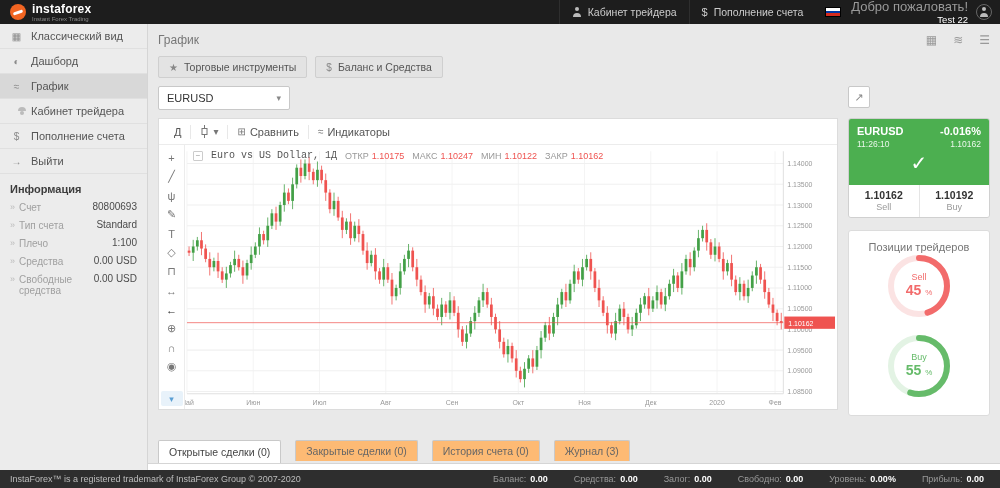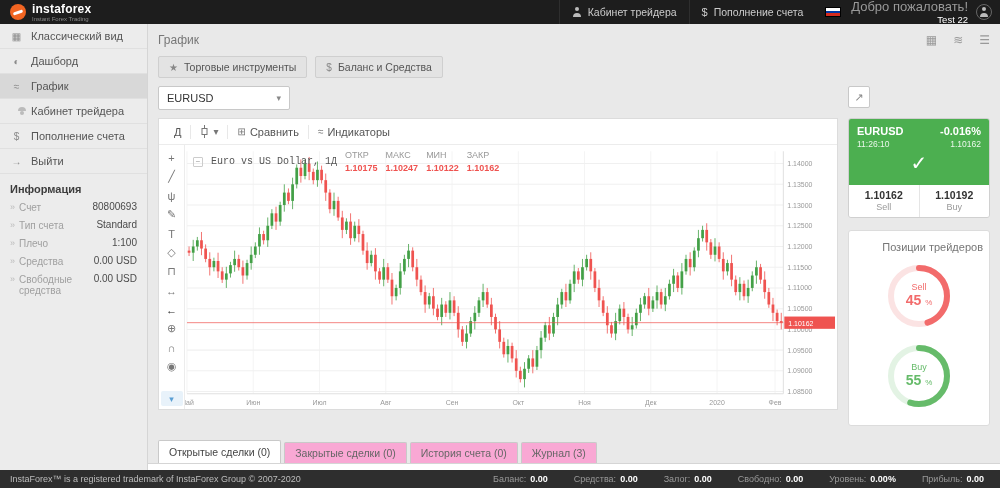--- a/index.html
+++ b/index.html
@@ -76,45 +76,45 @@
   .draw-tool.strong { color:#222; font-weight:bold; }
   .draw-chevron { margin-top:auto; width:22px; height:15px; background:#e8f2fa; color:#5a9fd4; border-radius:2px; display:flex; align-items:center; justify-content:center; font-size:9px; cursor:pointer; }
 
   .chart-area { flex:1; min-width:0; position:relative; }
   #chart-svg { width:100%; height:100%; display:block; }
   .ax { font-size:7px; fill:#999; }
   .axw { font-size:7px; fill:#fff; }
   .chart-legend { position:absolute; top:5px; left:8px; display:flex; gap:8px; align-items:center; font-size:10px; color:#555; }
   .legend-toggle { width:10px; height:10px; border:1px solid #ccc; color:#999; font-size:8px; line-height:8px; text-align:center; border-radius:1px; cursor:pointer; }
   .legend-title { color:#555; font-size:10px;font-family:Liberation Mono, monospace; }
-  .lv { font-size:9px; color:#999; display:flex; gap:3px; align-items:baseline;flex-direction:column; }
-  .lv b { color:#ef5350; font-weight:bold; }
+  .lv { font-size:9px; color:#999; display:flex; gap:3px; align-items:baseline; }
+  .lv b { color:#ef5350; font-weight:normal; }
 
   .main-spacer { flex:1; }
 
-  .tabs-row { display:flex; gap:3px; align-items:flex-end; }
-  .tab { background:#f9a8d4; border:1px solid #c9c9c9; border-bottom:none; border-radius:2px 2px 0 0; color:#666; font-size:10.5px; padding:4px 10px; cursor:pointer; }
+  .tabs-row { display:flex; gap:14px; align-items:flex-start; }
+  .tab { background:#fdba74; border:1px solid #c9c9c9; border-bottom:none; border-radius:2px 2px 0 0; color:#666; font-size:10.5px; padding:4px 10px; cursor:pointer; }
   .tab.active { background:#fff; color:#444; padding:5px 10px; }
   .tab-content { height:7px; background:#fff; margin:0 -10px; border-top:1px solid #d5d5d5; }
 
   
   .expand-btn { width:22px; height:22px; background:#fff; border:1px solid #c8c8c8; border-radius:2px; color:#888; display:flex; align-items:center; justify-content:center; font-size:11px; cursor:pointer; margin-bottom:10px; }
   .quote-card { border-radius:3px; overflow:hidden; border:1px solid #d0d0d0; flex:none; }
   .quote-top { background:#4caf50; color:#fff; padding:6px 8px 4px; }
   .quote-row1 { display:flex; justify-content:space-between; font-size:11px; font-weight:bold; }
   .quote-row2 { display:flex; justify-content:space-between; font-size:8.5px; color:#eaf7ea; margin-top:2px; }
   .quote-check { text-align:center; font-size:20px; color:#fff; padding:2px 0 6px; }
   .quote-bottom { background:#fff; display:flex; }
   .quote-cell { flex:1; text-align:center; padding:4px 0 5px; cursor:pointer; }
   .quote-cell + .quote-cell { border-left:1px solid #e5e5e5; }
   .quote-price { font-size:10.5px; color:#333; font-weight:bold; }
   .quote-side { font-size:9px; color:#999; margin-top:1px; }
 
   .positions-panel { background:#fff; border:1px solid #dcdcdc; border-radius:3px; margin-top:12px; padding:10px 6px 14px; flex:none; }
-  .positions-title { text-align:right; color:#777; font-size:11px; margin-bottom:10px; }
+  .positions-title { text-align:center; color:#777; font-size:11px; }
   .donut { position:relative; width:66px; height:66px; margin:0 auto 14px; }
   .donut svg { display:block; }
   .donut-text { position:absolute; inset:0; display:flex; flex-direction:column; align-items:center; justify-content:center; line-height:1.1; }
   .donut-label { font-size:9px; }
   .donut-pct { font-size:14px; font-weight:bold; }
   .donut-pct .pct-sign { font-size:8px; font-weight:normal; }
 
   
   .footer { height:18px; flex:none; background:#2e2e2e; display:flex; align-items:center; padding:0 10px; font-size:9px; color:#bdbdbd; }
   .footer-stats { margin-left:auto; display:flex; align-items:center; gap:4px; }

